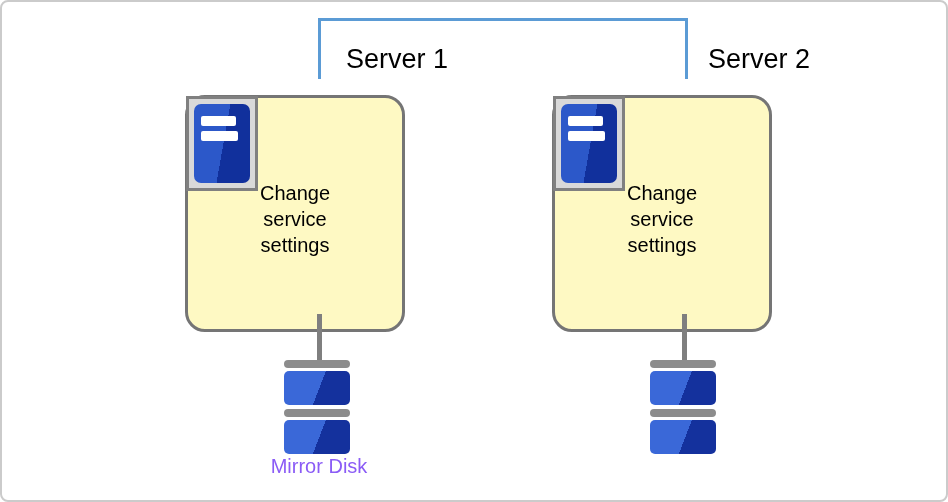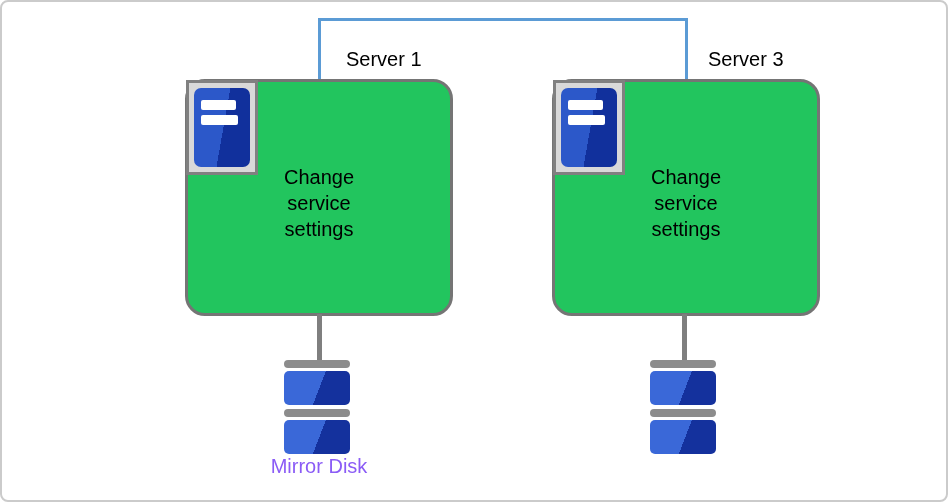--- a/index.html
+++ b/index.html
@@ -8,27 +8,27 @@
     background:#ffffff;border:2px solid #cbcbcb;border-radius:8px;overflow:hidden;
   }
   
   .connector{
     position:absolute;left:316px;top:16px;width:370px;height:61px;box-sizing:border-box;
     border-top:3px solid var(--connector,#5b9bd5);
     border-left:3px solid var(--connector,#5b9bd5);
     border-right:3px solid var(--connector,#5b9bd5);
   }
   .server-label{
-    position:absolute;top:45px;font-size:20px;line-height:24px;color:#000;white-space:nowrap;
+    position:absolute;top:45px;font-size:27px;line-height:24px;color:#000;white-space:nowrap;
   }
   .s1{left:344px;} .s2{left:706px;}
   
   .box{
-    position:absolute;top:77px;width:268px;height:237px;box-sizing:border-box;
-    background:#22c55e;border:3px solid var(--box-border,#757575);border-radius:20px;
+    position:absolute;top:93px;width:220px;height:237px;box-sizing:border-box;
+    background:#fef9c3;border:3px solid var(--box-border,#757575);border-radius:20px;
   }
   .b1{left:183px;} .b2{left:550px;}
   .box-text{
     position:absolute;left:0;right:0;top:82px;text-align:center;
     font-size:20px;line-height:26px;color:#000;
   }
   .box-text span{display:inline-block;width:110px;}
   
   .icon-frame{
     position:absolute;left:-2px;top:-2px;width:72px;height:95px;box-sizing:border-box;
@@ -60,21 +60,21 @@
   }
 </style>
 </head>
 <body>
 
 <div class="canvas">
 
   <div class="connector"></div>
 
   <div class="server-label s1">Server 1</div>
-  <div class="server-label s2">Server 3</div>
+  <div class="server-label s2">Server 2</div>
 
   <div class="box b1">
     <div class="icon-frame">
       <div class="tower">
         <div class="slot slot1"></div>
         <div class="slot slot2"></div>
       </div>
     </div>
     <div class="box-text">
       <span>Change service settings</span>

